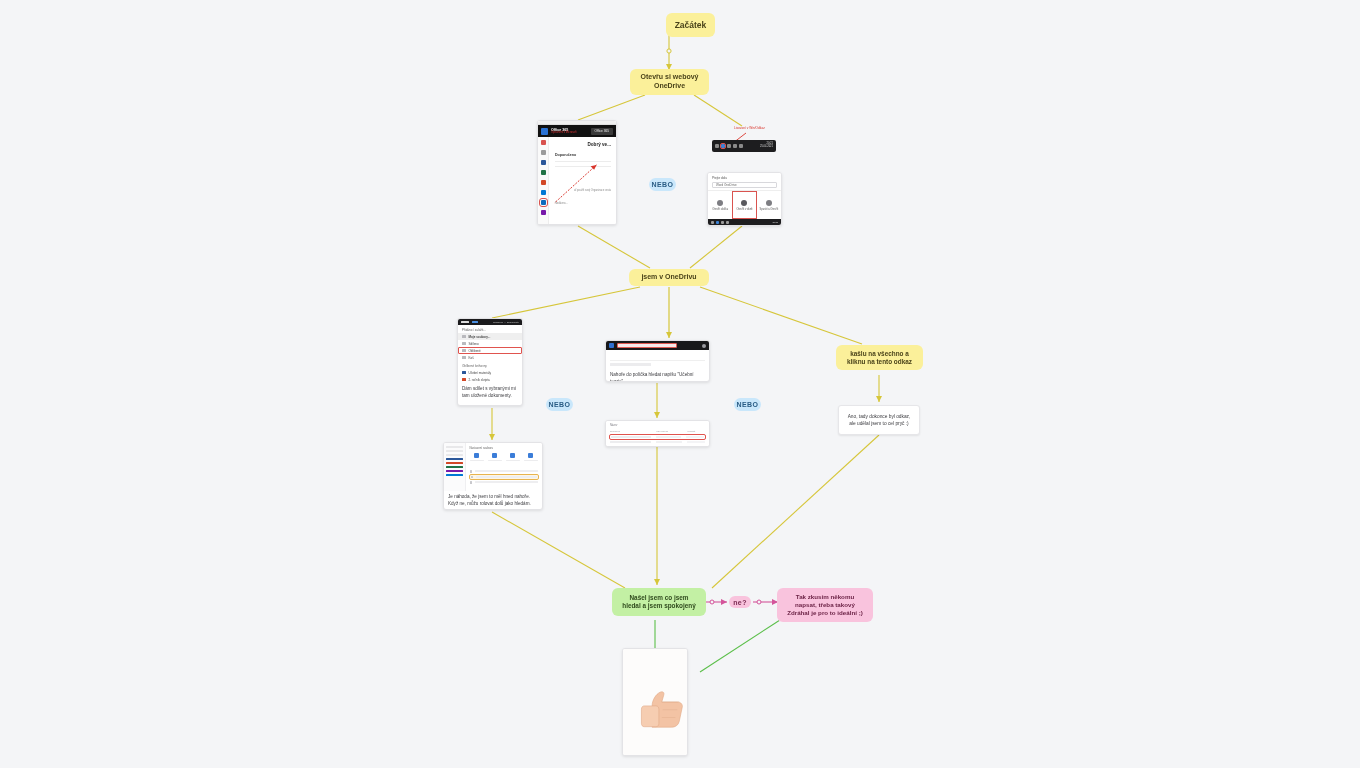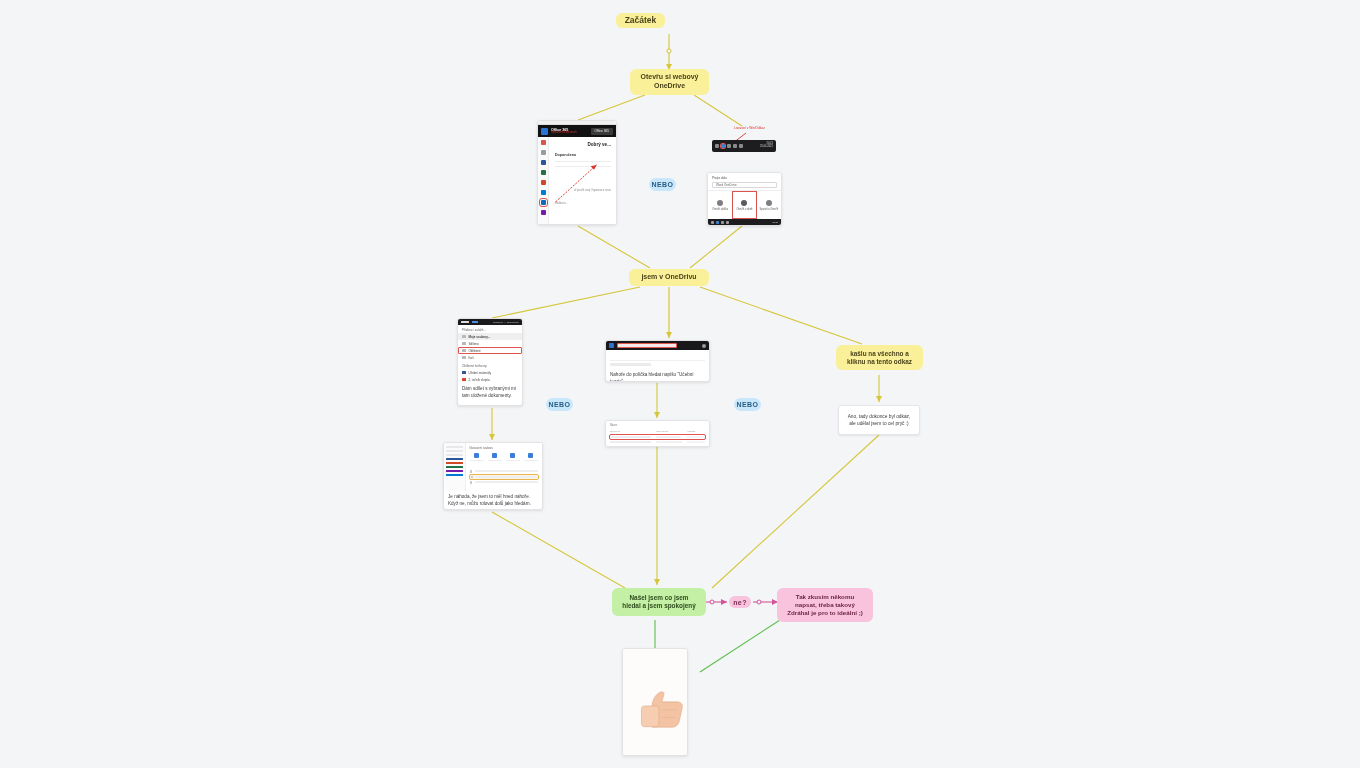--- a/index.html
+++ b/index.html
@@ -247,21 +247,21 @@
       <circle cx="712" cy="602" r="2" fill="#f4f5f7" stroke="#d4559b" stroke-width="1"></circle>
       <circle cx="759" cy="602" r="2" fill="#f4f5f7" stroke="#d4559b" stroke-width="1"></circle>
     </g>
 
     <g fill="none" stroke="#5bbf4a" stroke-width="1.1">
       <path d="M655,620 L655,648"></path>
       <path d="M780,620 L700,672"></path>
     </g>
   </svg>
 
-  <div class="node topic yellow" style="left:616px; top:13px; width:49px; height:15px; font-size:8.5px;">
+  <div class="node topic yellow" style="left:666px; top:13px; width:49px; height:24px; font-size:8.5px;">
     <span>Začátek</span>
   </div>
 
   <div class="node topic yellow" style="left:630px; top:69px; width:79px; height:26px; font-size:7px;">
     <span>Otevřu si webový OneDrive</span>
   </div>
 
   <div class="node badge" style="left:649px; top:178px; width:27px; height:13px;">
     <span>NEBO</span>
   </div>

